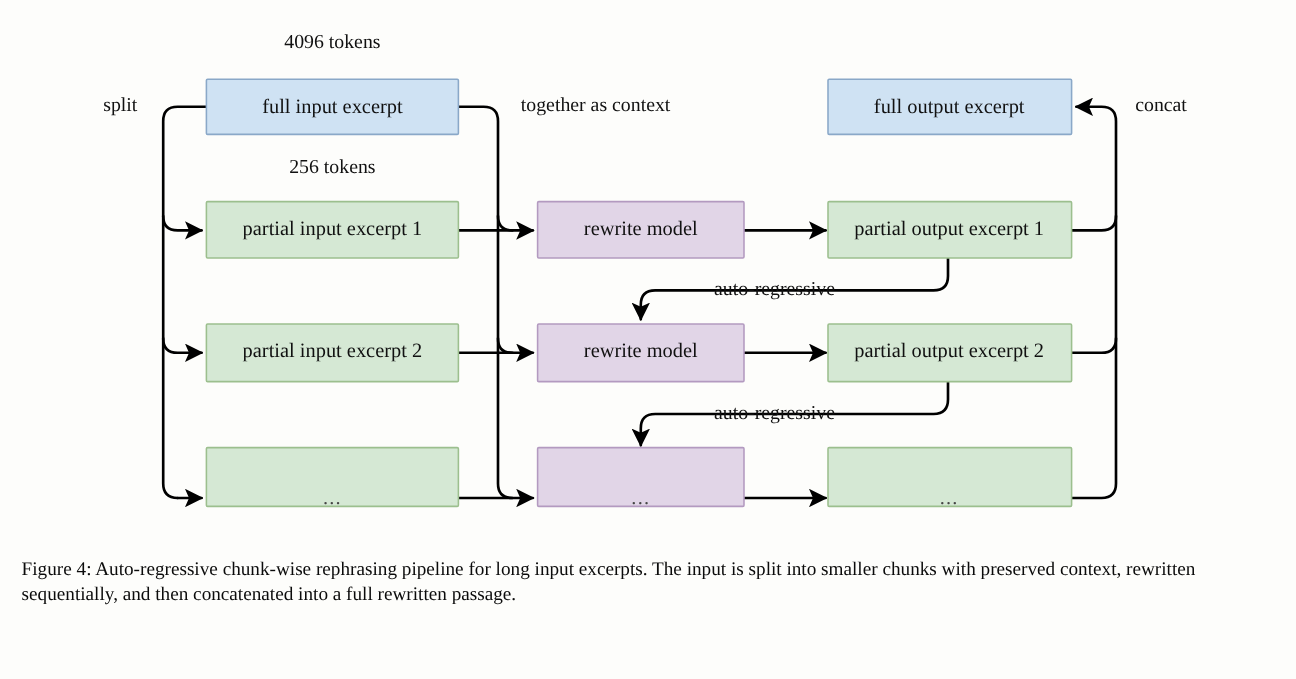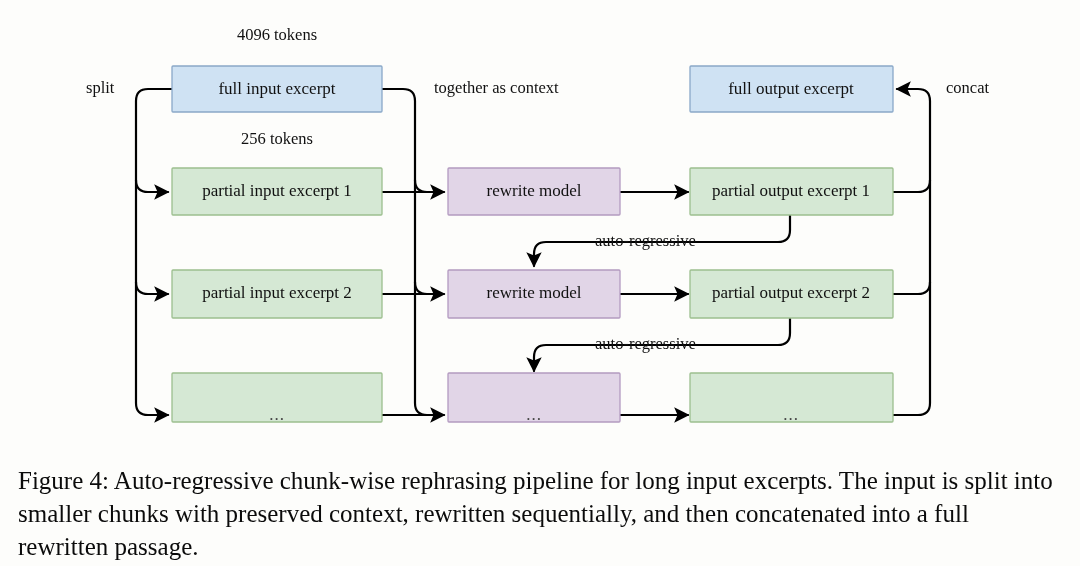--- a/index.html
+++ b/index.html
@@ -64,21 +64,21 @@
     stroke-width: 2.2px;
     stroke-linecap: round;
     stroke-linejoin: round;
   }
   #caption {
     position: absolute;
     left: 18px;
     top: 464px;
     width: 1046px;
     font-family: "Liberation Serif", serif;
-    font-size: 25px;
+    font-size: 16px;
     line-height: 1.32;
     color: #0b0b0b;
     text-align: left;
   }
 </style>
 </head>
 <body>
 
 <div id="page">
 

